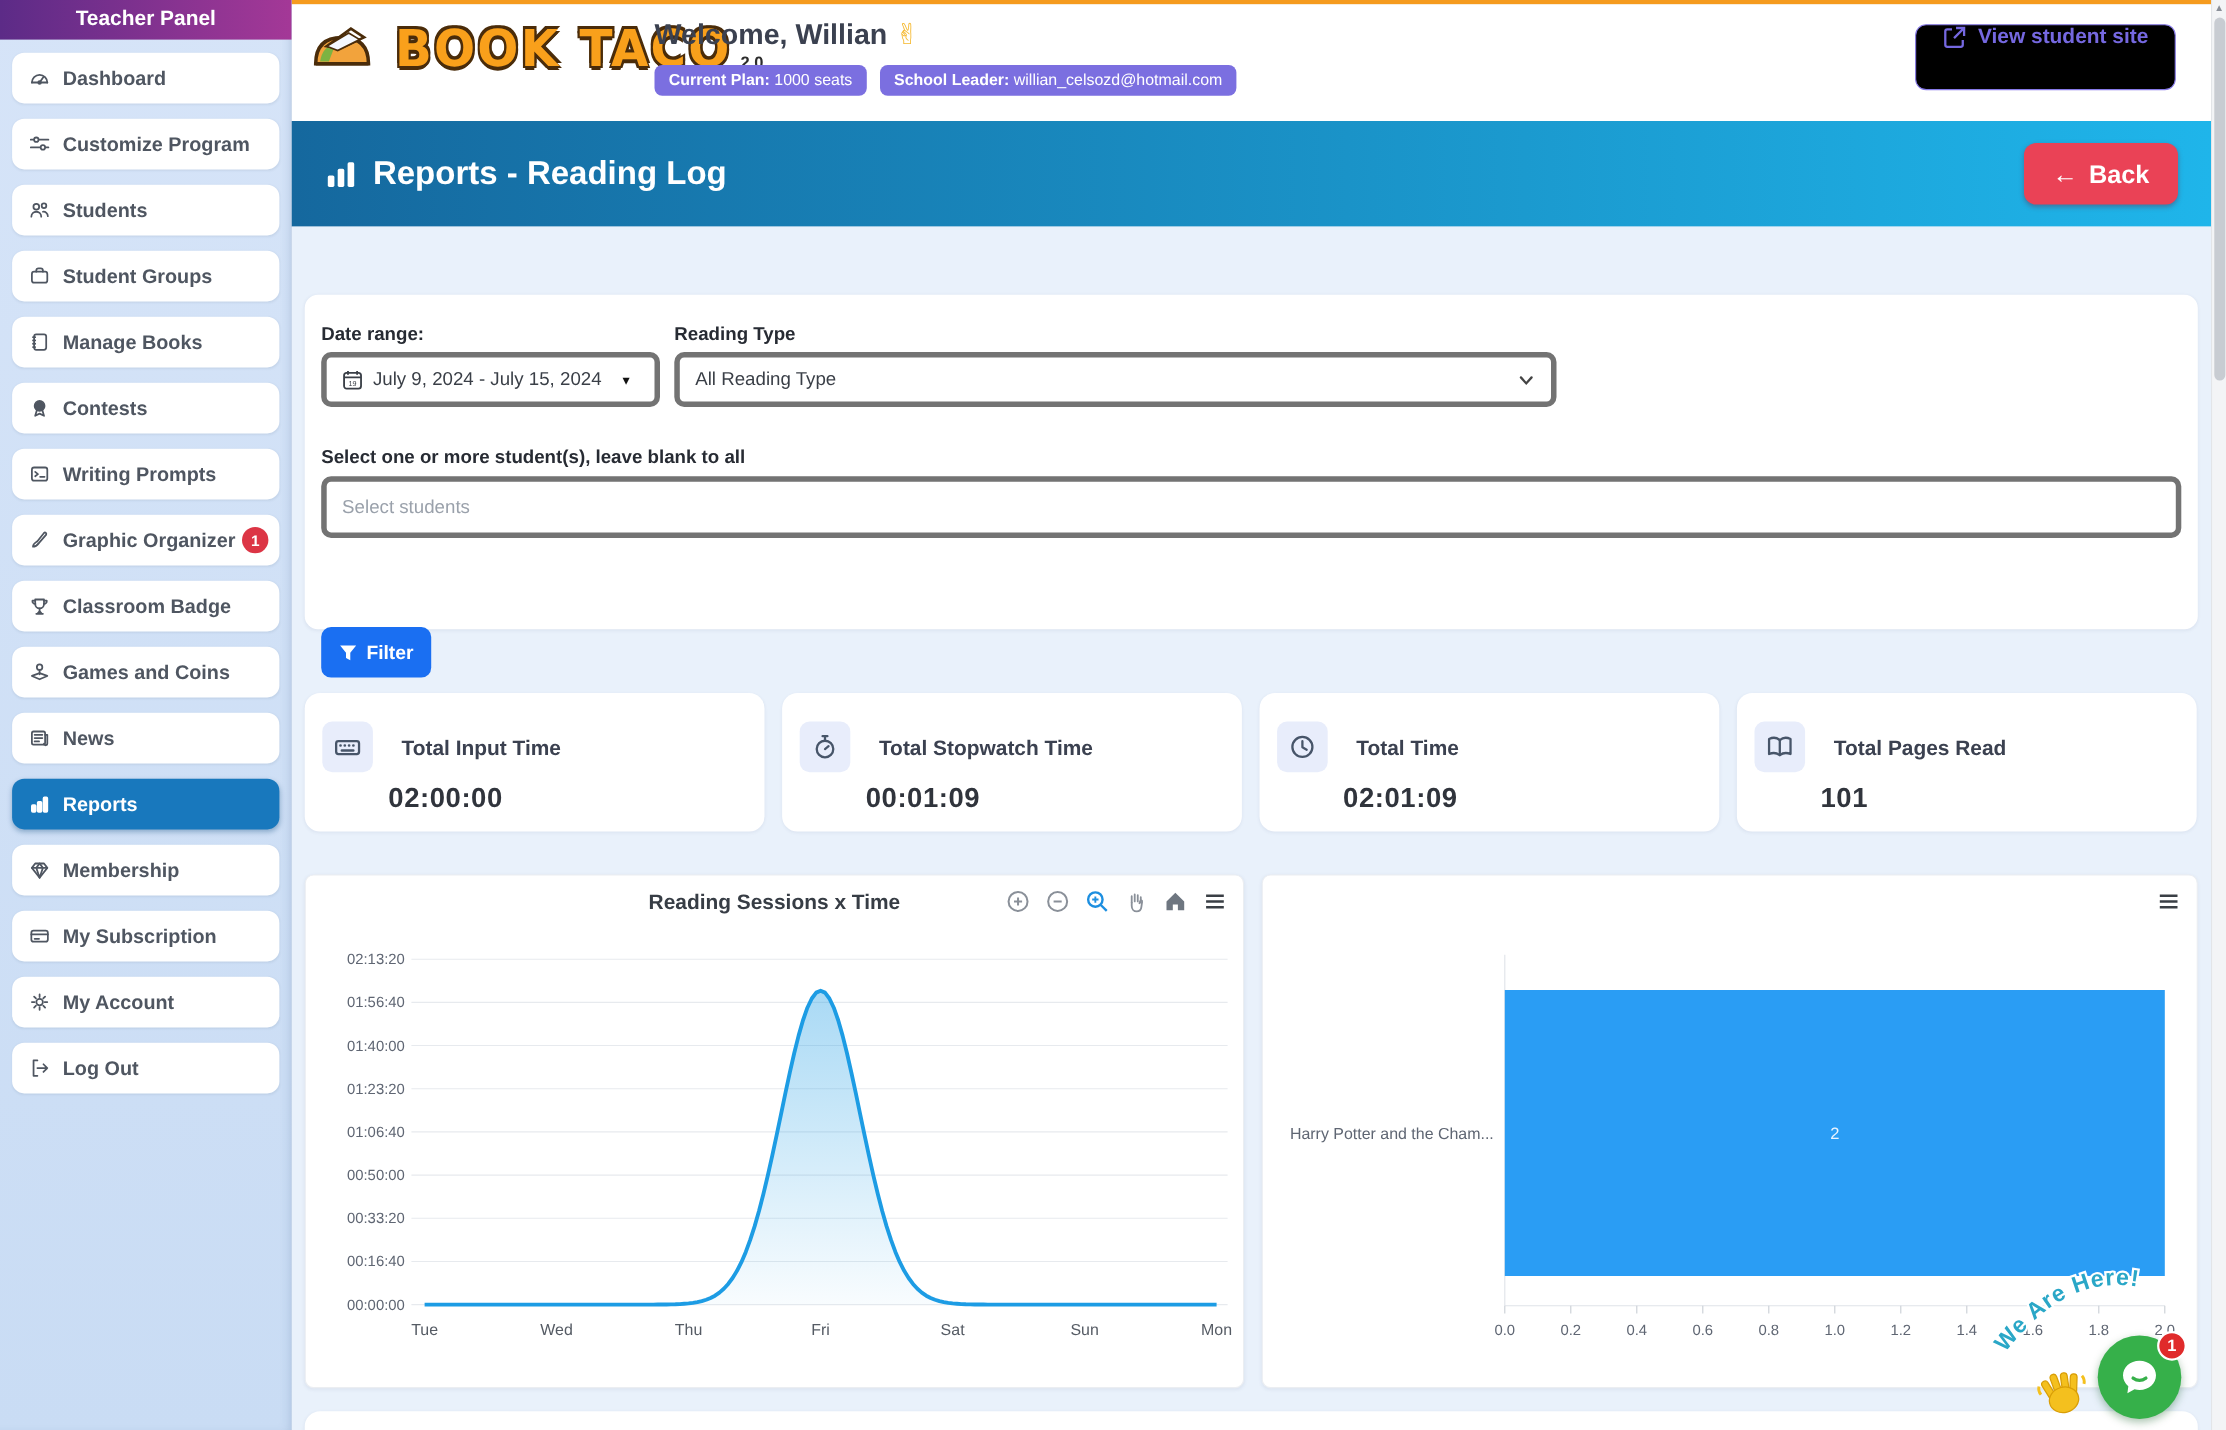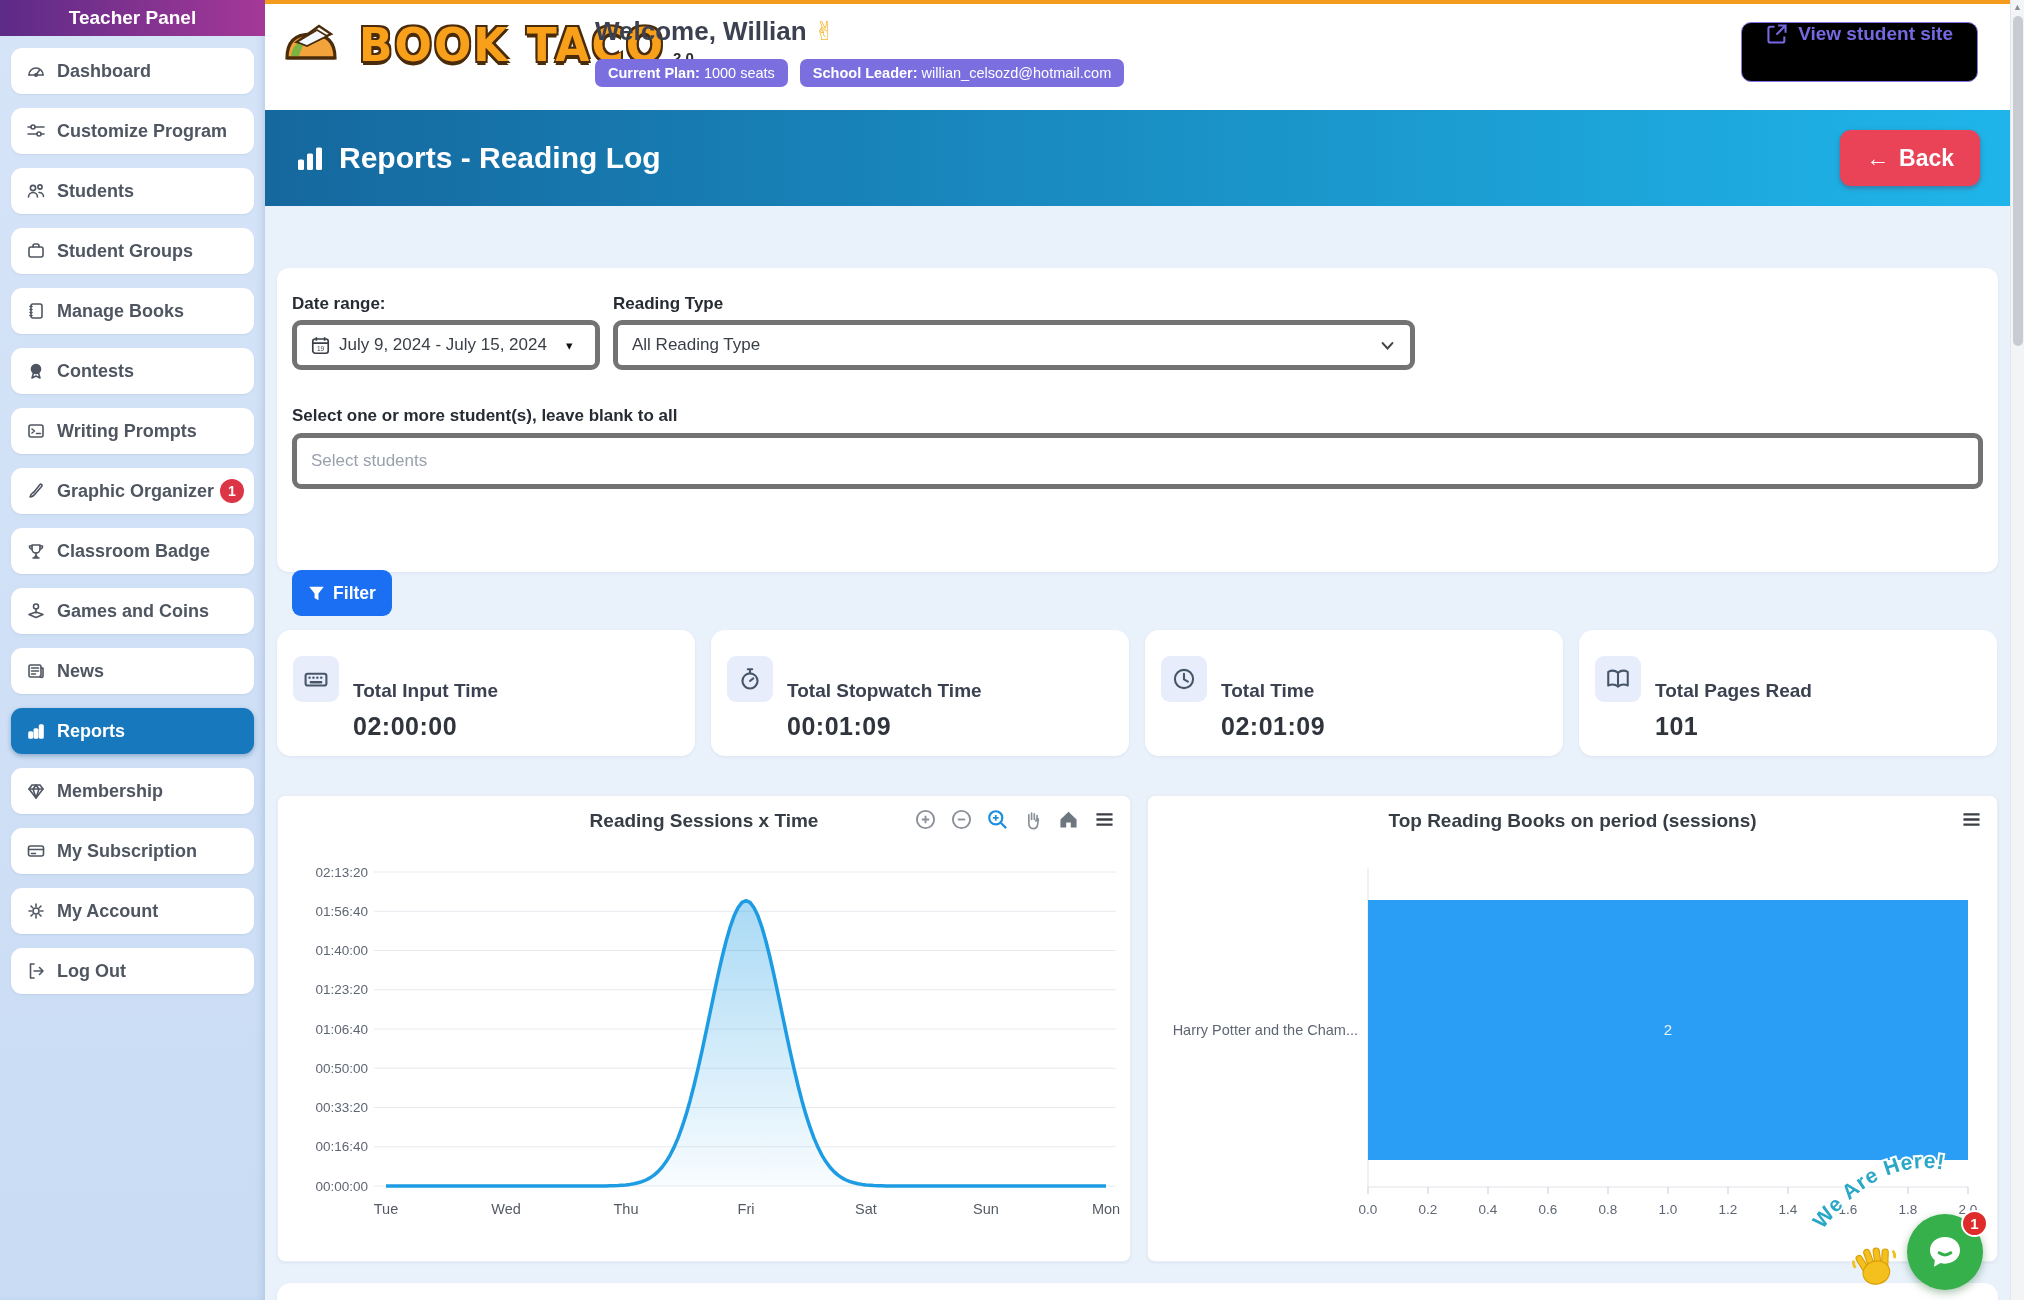--- a/index.html
+++ b/index.html
@@ -64,21 +64,21 @@
   .f-label { position:absolute; font-size:17px; font-weight:bold; color:#272b33; }
   .f-input { position:absolute; border:5px solid #737373; border-radius:9px; background:#fff;
     display:flex; align-items:center; font-size:17px; color:#3a3f47; padding:0 14px; cursor:pointer; }
   .placeholder { color:#9aa1ab; }
   .chev-dn { margin-left:auto; }
   .filter-btn { position:absolute; left:15px; top:302px; width:100px; height:46px; background:#1a6ff2; border:none;
     border-radius:9px; color:#fff; font-size:17.5px; font-weight:bold; display:flex; align-items:center;
     justify-content:center; gap:8px; cursor:pointer; font-family:"Liberation Sans", sans-serif; }
 
   .stat-card { top:424px; width:418px; height:126px; padding:26px 18px 0 16px; }
-  .stat-head { display:flex; align-items:flex-end; gap:14px; }
+  .stat-head { display:flex; align-items:center; gap:26px; }
   .stat-icon { width:46px; height:46px; border-radius:9px; background:#e8edfb; color:#475569;
     display:flex; align-items:center; justify-content:center; }
   .stat-label { font-size:19px; font-weight:bold; color:#3b4150; padding-top:3px; }
   .stat-value { font-size:25px; font-weight:bold; color:#30343c; margin:10px 0 0 60px; letter-spacing:.5px; }
 
   .chart-card { top:589px; height:467px; border-radius:8px; border:1px solid #ebeef2; }
   .chart-card.left  { left:12px;  width:854px; }
   .chart-card.right { left:882px; width:851px; }
   .chart-title { position:absolute; top:14px; width:100%; text-align:center; font-size:19px; font-weight:bold; color:#373d45;
     font-family:Liberation Sans, sans-serif; }
@@ -472,21 +472,20 @@
             <text x="468" y="372" text-anchor="middle" font-size="14.5" fill="#555b64" font-family="Liberation Sans">Fri</text>
             <text x="588" y="372" text-anchor="middle" font-size="14.5" fill="#555b64" font-family="Liberation Sans">Sat</text>
             <text x="708" y="372" text-anchor="middle" font-size="14.5" fill="#555b64" font-family="Liberation Sans">Sun</text>
             <text x="828" y="372" text-anchor="middle" font-size="14.5" fill="#555b64" font-family="Liberation Sans">Mon</text>
             <path d="M 108 344 L 108.0 344.0 L 112.0 344.0 L 116.0 344.0 L 120.0 344.0 L 124.0 344.0 L 128.0 344.0 L 132.0 344.0 L 136.0 344.0 L 140.0 344.0 L 144.0 344.0 L 148.0 344.0 L 152.0 344.0 L 156.0 344.0 L 160.0 344.0 L 164.0 344.0 L 168.0 344.0 L 172.0 344.0 L 176.0 344.0 L 180.0 344.0 L 184.0 344.0 L 188.0 344.0 L 192.0 344.0 L 196.0 344.0 L 200.0 344.0 L 204.0 344.0 L 208.0 344.0 L 212.0 344.0 L 216.0 344.0 L 220.0 344.0 L 224.0 344.0 L 228.0 344.0 L 232.0 344.0 L 236.0 344.0 L 240.0 344.0 L 244.0 344.0 L 248.0 344.0 L 252.0 344.0 L 256.0 344.0 L 260.0 344.0 L 264.0 344.0 L 268.0 344.0 L 272.0 344.0 L 276.0 344.0 L 280.0 344.0 L 284.0 344.0 L 288.0 344.0 L 292.0 344.0 L 296.0 344.0 L 300.0 344.0 L 304.0 344.0 L 308.0 344.0 L 312.0 344.0 L 316.0 344.0 L 320.0 343.9 L 324.0 343.9 L 328.0 343.9 L 332.0 343.8 L 336.0 343.7 L 340.0 343.5 L 344.0 343.2 L 348.0 342.9 L 352.0 342.4 L 356.0 341.7 L 360.0 340.8 L 364.0 339.6 L 368.0 338.0 L 372.0 335.9 L 376.0 333.1 L 380.0 329.6 L 384.0 325.2 L 388.0 319.8 L 392.0 313.3 L 396.0 305.4 L 400.0 296.1 L 404.0 285.2 L 408.0 272.9 L 412.0 258.9 L 416.0 243.5 L 420.0 226.7 L 424.0 208.8 L 428.0 190.1 L 432.0 171.0 L 436.0 151.8 L 440.0 133.2 L 444.0 115.5 L 448.0 99.5 L 452.0 85.5 L 456.0 74.1 L 460.0 65.7 L 464.0 60.4 L 468.0 58.7 L 472.0 60.4 L 476.0 65.7 L 480.0 74.1 L 484.0 85.5 L 488.0 99.5 L 492.0 115.5 L 496.0 133.2 L 500.0 151.8 L 504.0 171.0 L 508.0 190.1 L 512.0 208.8 L 516.0 226.7 L 520.0 243.5 L 524.0 258.9 L 528.0 272.9 L 532.0 285.2 L 536.0 296.1 L 540.0 305.4 L 544.0 313.3 L 548.0 319.8 L 552.0 325.2 L 556.0 329.6 L 560.0 333.1 L 564.0 335.9 L 568.0 338.0 L 572.0 339.6 L 576.0 340.8 L 580.0 341.7 L 584.0 342.4 L 588.0 342.9 L 592.0 343.2 L 596.0 343.5 L 600.0 343.7 L 604.0 343.8 L 608.0 343.9 L 612.0 343.9 L 616.0 343.9 L 620.0 344.0 L 624.0 344.0 L 628.0 344.0 L 632.0 344.0 L 636.0 344.0 L 640.0 344.0 L 644.0 344.0 L 648.0 344.0 L 652.0 344.0 L 656.0 344.0 L 660.0 344.0 L 664.0 344.0 L 668.0 344.0 L 672.0 344.0 L 676.0 344.0 L 680.0 344.0 L 684.0 344.0 L 688.0 344.0 L 692.0 344.0 L 696.0 344.0 L 700.0 344.0 L 704.0 344.0 L 708.0 344.0 L 712.0 344.0 L 716.0 344.0 L 720.0 344.0 L 724.0 344.0 L 728.0 344.0 L 732.0 344.0 L 736.0 344.0 L 740.0 344.0 L 744.0 344.0 L 748.0 344.0 L 752.0 344.0 L 756.0 344.0 L 760.0 344.0 L 764.0 344.0 L 768.0 344.0 L 772.0 344.0 L 776.0 344.0 L 780.0 344.0 L 784.0 344.0 L 788.0 344.0 L 792.0 344.0 L 796.0 344.0 L 800.0 344.0 L 804.0 344.0 L 808.0 344.0 L 812.0 344.0 L 816.0 344.0 L 820.0 344.0 L 824.0 344.0 L 828.0 344.0 L 828 344 Z" fill="url(#gradA)"></path>
             <path d="M 108 344 L 108.0 344.0 L 112.0 344.0 L 116.0 344.0 L 120.0 344.0 L 124.0 344.0 L 128.0 344.0 L 132.0 344.0 L 136.0 344.0 L 140.0 344.0 L 144.0 344.0 L 148.0 344.0 L 152.0 344.0 L 156.0 344.0 L 160.0 344.0 L 164.0 344.0 L 168.0 344.0 L 172.0 344.0 L 176.0 344.0 L 180.0 344.0 L 184.0 344.0 L 188.0 344.0 L 192.0 344.0 L 196.0 344.0 L 200.0 344.0 L 204.0 344.0 L 208.0 344.0 L 212.0 344.0 L 216.0 344.0 L 220.0 344.0 L 224.0 344.0 L 228.0 344.0 L 232.0 344.0 L 236.0 344.0 L 240.0 344.0 L 244.0 344.0 L 248.0 344.0 L 252.0 344.0 L 256.0 344.0 L 260.0 344.0 L 264.0 344.0 L 268.0 344.0 L 272.0 344.0 L 276.0 344.0 L 280.0 344.0 L 284.0 344.0 L 288.0 344.0 L 292.0 344.0 L 296.0 344.0 L 300.0 344.0 L 304.0 344.0 L 308.0 344.0 L 312.0 344.0 L 316.0 344.0 L 320.0 343.9 L 324.0 343.9 L 328.0 343.9 L 332.0 343.8 L 336.0 343.7 L 340.0 343.5 L 344.0 343.2 L 348.0 342.9 L 352.0 342.4 L 356.0 341.7 L 360.0 340.8 L 364.0 339.6 L 368.0 338.0 L 372.0 335.9 L 376.0 333.1 L 380.0 329.6 L 384.0 325.2 L 388.0 319.8 L 392.0 313.3 L 396.0 305.4 L 400.0 296.1 L 404.0 285.2 L 408.0 272.9 L 412.0 258.9 L 416.0 243.5 L 420.0 226.7 L 424.0 208.8 L 428.0 190.1 L 432.0 171.0 L 436.0 151.8 L 440.0 133.2 L 444.0 115.5 L 448.0 99.5 L 452.0 85.5 L 456.0 74.1 L 460.0 65.7 L 464.0 60.4 L 468.0 58.7 L 472.0 60.4 L 476.0 65.7 L 480.0 74.1 L 484.0 85.5 L 488.0 99.5 L 492.0 115.5 L 496.0 133.2 L 500.0 151.8 L 504.0 171.0 L 508.0 190.1 L 512.0 208.8 L 516.0 226.7 L 520.0 243.5 L 524.0 258.9 L 528.0 272.9 L 532.0 285.2 L 536.0 296.1 L 540.0 305.4 L 544.0 313.3 L 548.0 319.8 L 552.0 325.2 L 556.0 329.6 L 560.0 333.1 L 564.0 335.9 L 568.0 338.0 L 572.0 339.6 L 576.0 340.8 L 580.0 341.7 L 584.0 342.4 L 588.0 342.9 L 592.0 343.2 L 596.0 343.5 L 600.0 343.7 L 604.0 343.8 L 608.0 343.9 L 612.0 343.9 L 616.0 343.9 L 620.0 344.0 L 624.0 344.0 L 628.0 344.0 L 632.0 344.0 L 636.0 344.0 L 640.0 344.0 L 644.0 344.0 L 648.0 344.0 L 652.0 344.0 L 656.0 344.0 L 660.0 344.0 L 664.0 344.0 L 668.0 344.0 L 672.0 344.0 L 676.0 344.0 L 680.0 344.0 L 684.0 344.0 L 688.0 344.0 L 692.0 344.0 L 696.0 344.0 L 700.0 344.0 L 704.0 344.0 L 708.0 344.0 L 712.0 344.0 L 716.0 344.0 L 720.0 344.0 L 724.0 344.0 L 728.0 344.0 L 732.0 344.0 L 736.0 344.0 L 740.0 344.0 L 744.0 344.0 L 748.0 344.0 L 752.0 344.0 L 756.0 344.0 L 760.0 344.0 L 764.0 344.0 L 768.0 344.0 L 772.0 344.0 L 776.0 344.0 L 780.0 344.0 L 784.0 344.0 L 788.0 344.0 L 792.0 344.0 L 796.0 344.0 L 800.0 344.0 L 804.0 344.0 L 808.0 344.0 L 812.0 344.0 L 816.0 344.0 L 820.0 344.0 L 824.0 344.0 L 828.0 344.0 L 828 344" fill="none" stroke="#1d9ce4" stroke-width="3.5" stroke-linejoin="round"></path>
           </svg>
       </div>
 
       <div class="card chart-card right">
-        <div class="chart-title">Top Reading Books on period (sessions)</div>
         <div class="toolbar" id="right-toolbar">
             <span>
               <svg width="23" height="23" viewBox="0 0 20 20" stroke="#3a3f45" stroke-width="2">
                 <path d="M3 5.5 h14 M3 10 h14 M3 14.5 h14"></path>
               </svg>
             </span>
           </div>
         <svg id="right-plot" width="849" height="420" viewBox="0 0 849 420" style="position:absolute; left:0; top:46px;">
             <line x1="220" y1="26" x2="220" y2="345" stroke="#dfe3e8" stroke-width="1"></line>
             <line x1="220" y1="345" x2="820" y2="345" stroke="#dfe3e8" stroke-width="1"></line>

